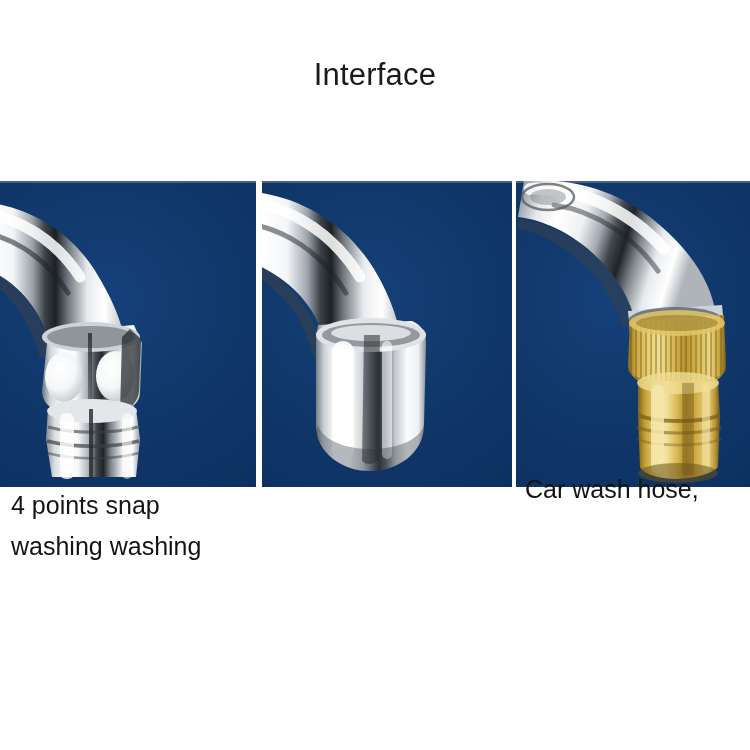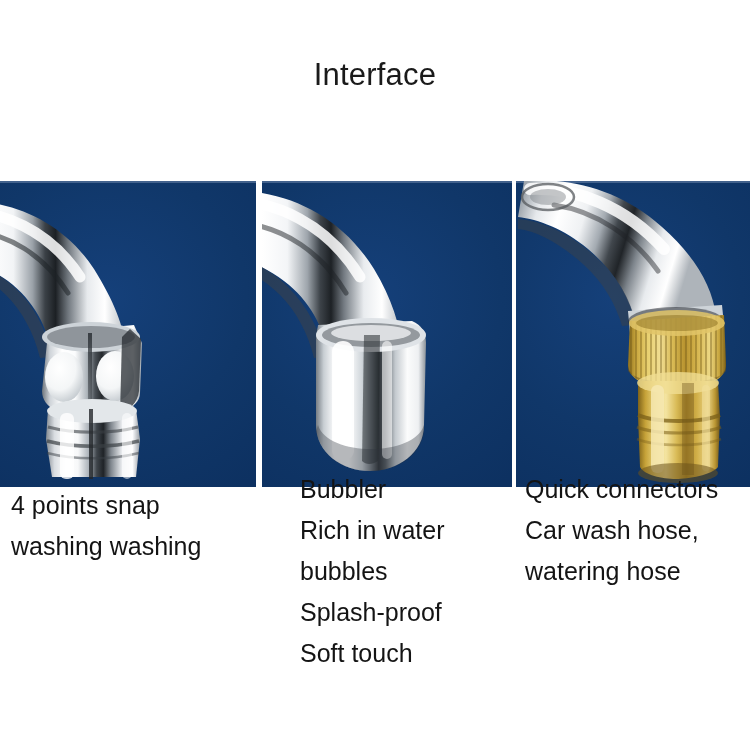--- a/index.html
+++ b/index.html
@@ -367,28 +367,19 @@
     </div>
   </div>
 
   <div class="captions">
 
     <div class="cap-col cap-col-1">
       <span class="cap-line">4 points snap</span>
       <span class="cap-line">washing washing</span>
     </div>
 
-    <div class="cap-col cap-col-2">
-      <span class="cap-line">Bubbler</span>
-      <span class="cap-line">Rich in water</span>
-      <span class="cap-line">bubbles</span>
-      <span class="cap-line">Splash-proof</span>
-      <span class="cap-line">Soft touch</span>
-    </div>
 
     <div class="cap-col cap-col-3">
-      <span class="cap-line">Quick connectors</span>
       <span class="cap-line">Car wash hose,</span>
-      <span class="cap-line">watering hose</span>
     </div>
   </div>
 
 </div>
 
 </body></html>

